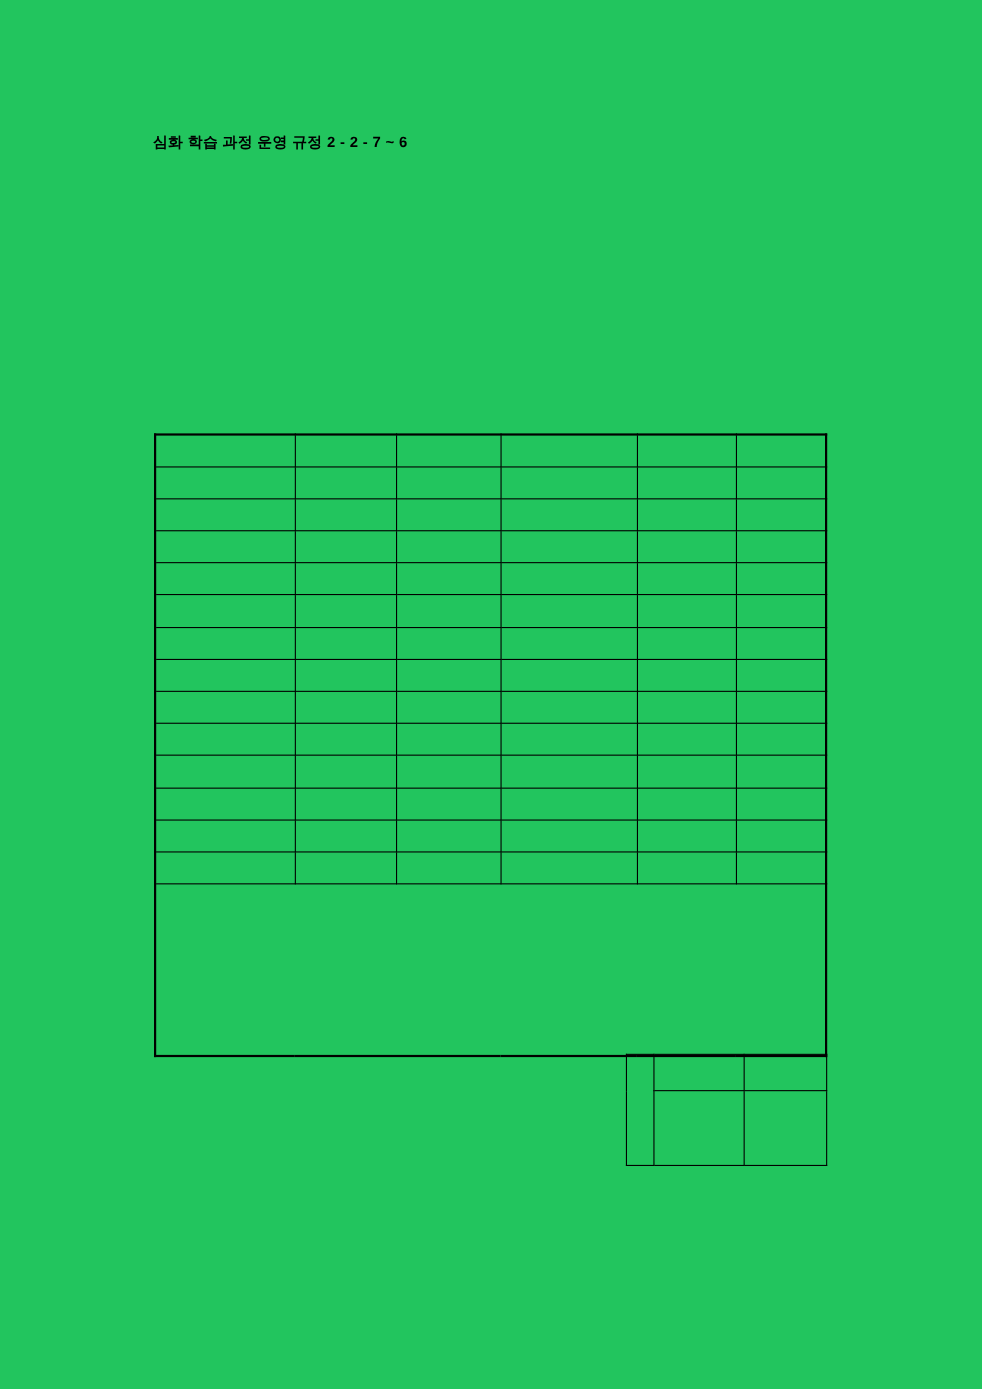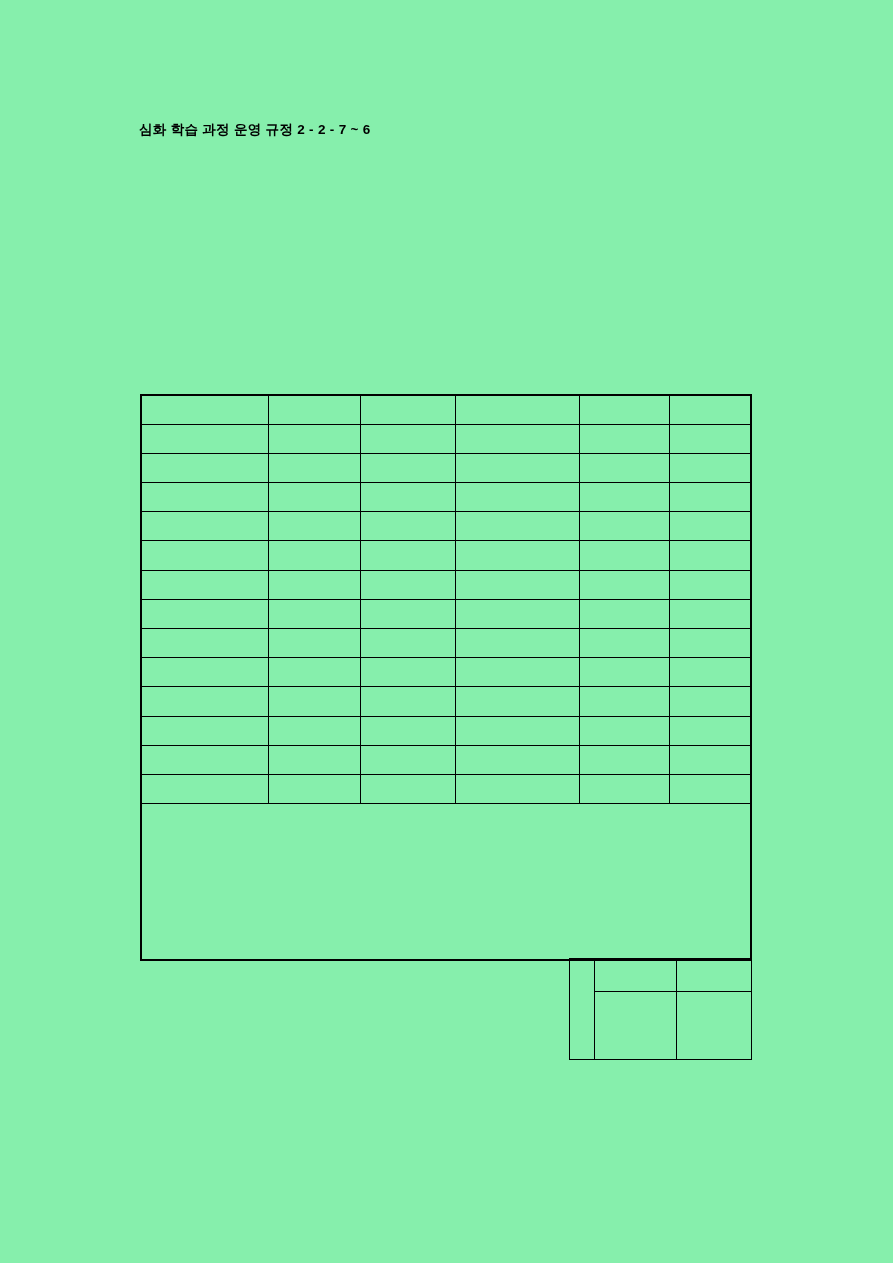--- a/index.html
+++ b/index.html
@@ -9,21 +9,21 @@
     height: 1263px;
     position: relative;
     font-family: "Liberation Sans", sans-serif;
     color: #000000;
     overflow: hidden;
   }
   .page {
     position: absolute;
     left: 0; top: 0;
     width: 893px; height: 1263px;
-    background: #86efac;
+    background: #22c55e;
   }
   .doc-header {
     position: absolute;
     left: 139px;
     top: 121px;
     font-size: 13.5px;
     font-weight: bold;
     letter-spacing: 0.3px;
     white-space: pre;
     color: #000000;

